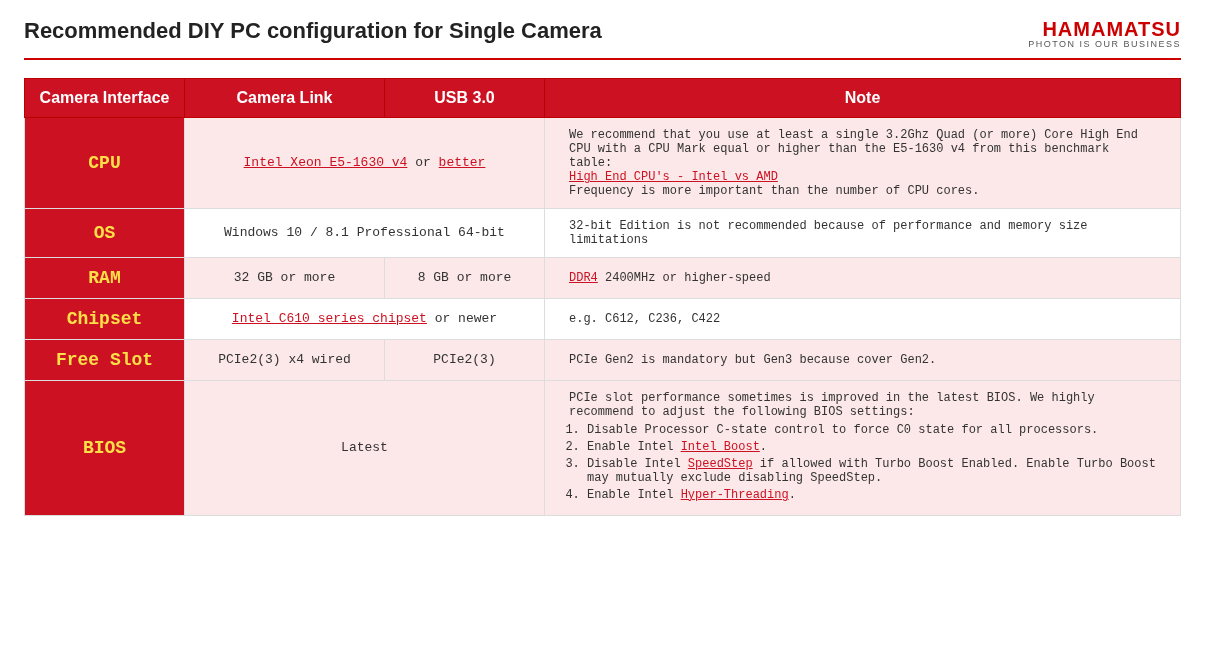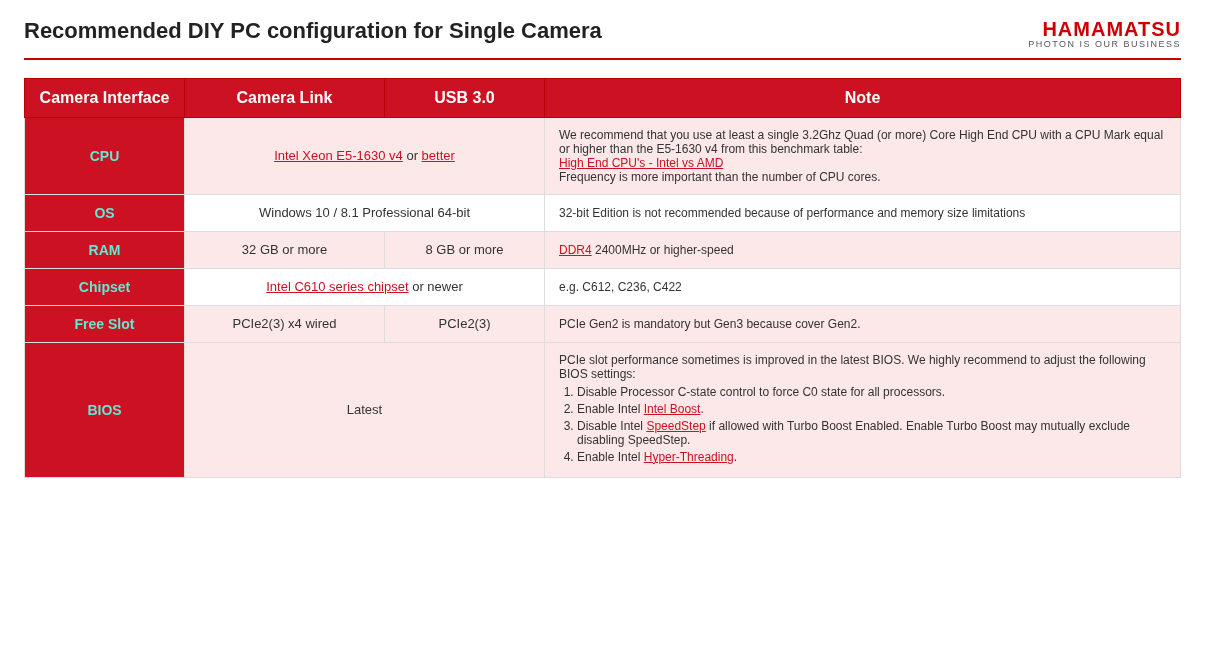--- a/index.html
+++ b/index.html
@@ -58,29 +58,30 @@
       background-color: #cc1122;
       color: #fff;
       font-weight: bold;
       font-size: 16px;
       padding: 10px 0;
       text-align: center;
       border: 1px solid #b00;
     }
     td {
       border: 1px solid #ddd;
-      padding: 10px 14px;
+      padding: 10px 24px;
       vertical-align: middle;
+      font-family: Liberation Mono, monospace;
     }
 
     .row-header {
       background-color: #cc1122;
-      color: #5eead4;
+      color: #fde047;
       font-weight: bold;
-      font-size: 14px;
+      font-size: 18px;
       text-align: center;
       width: 160px;
     }
 
     .row-even { background-color: #fff; }
     .row-odd  { background-color: #fce8e8; }
 
     .cell-center { text-align: center; }
     .cell-note { font-size: 12px; color: #333; }
 

